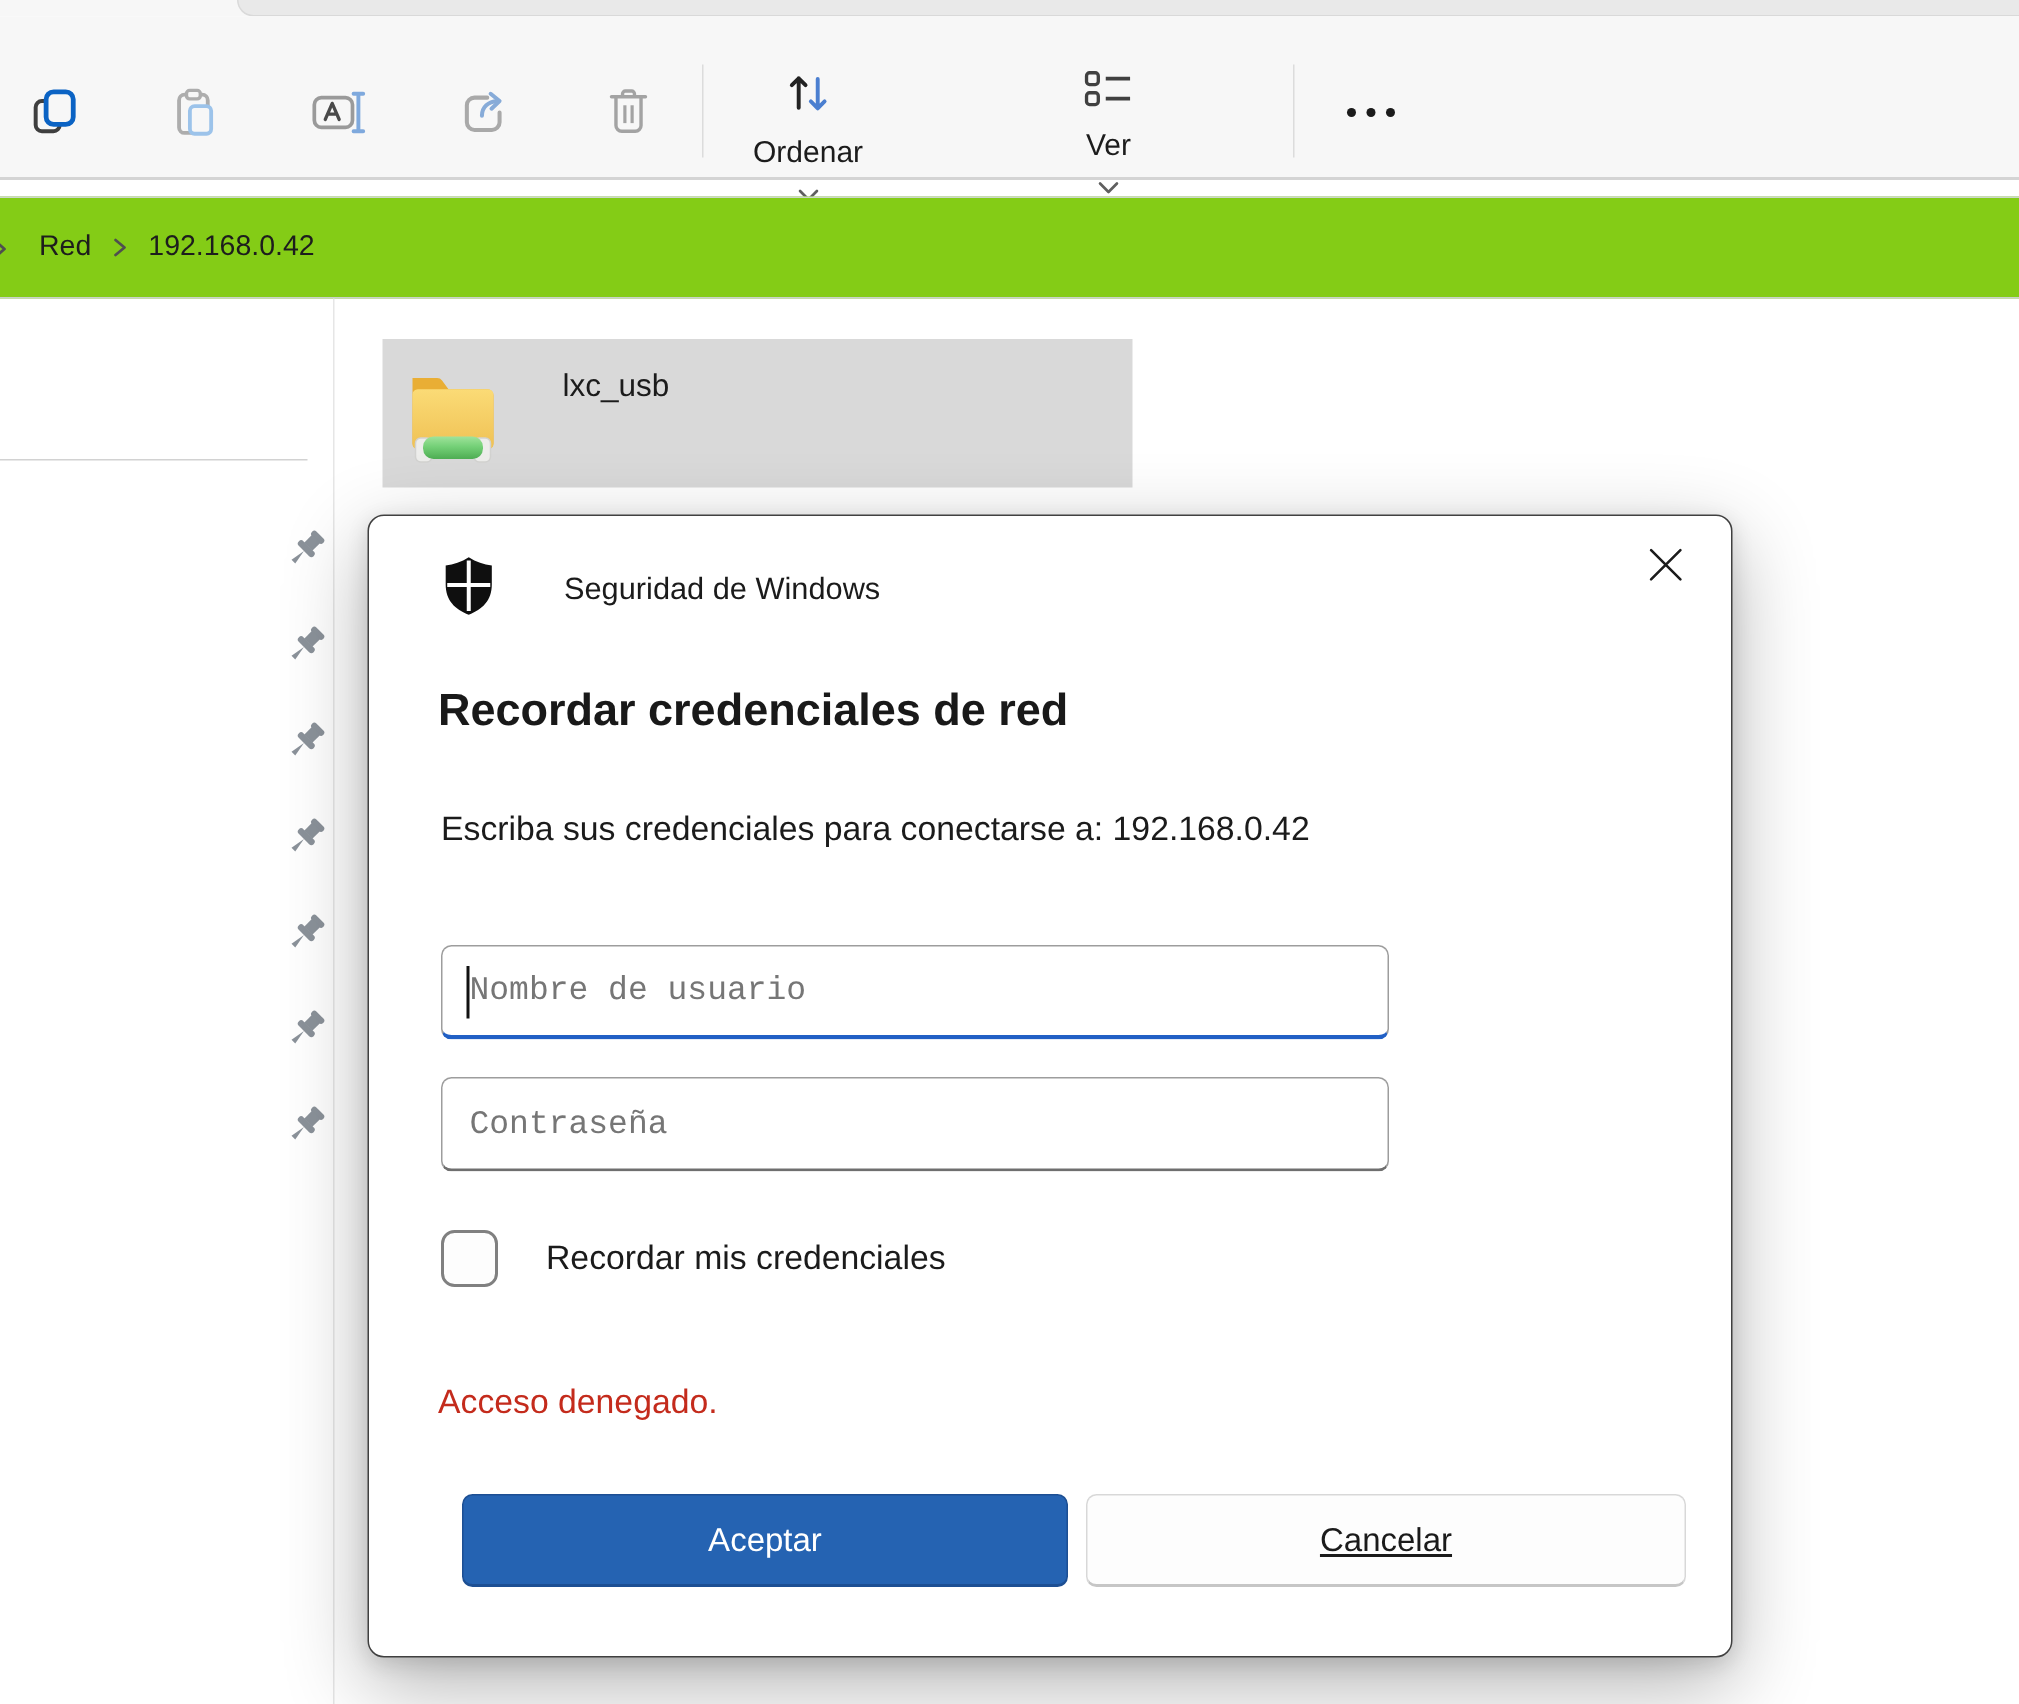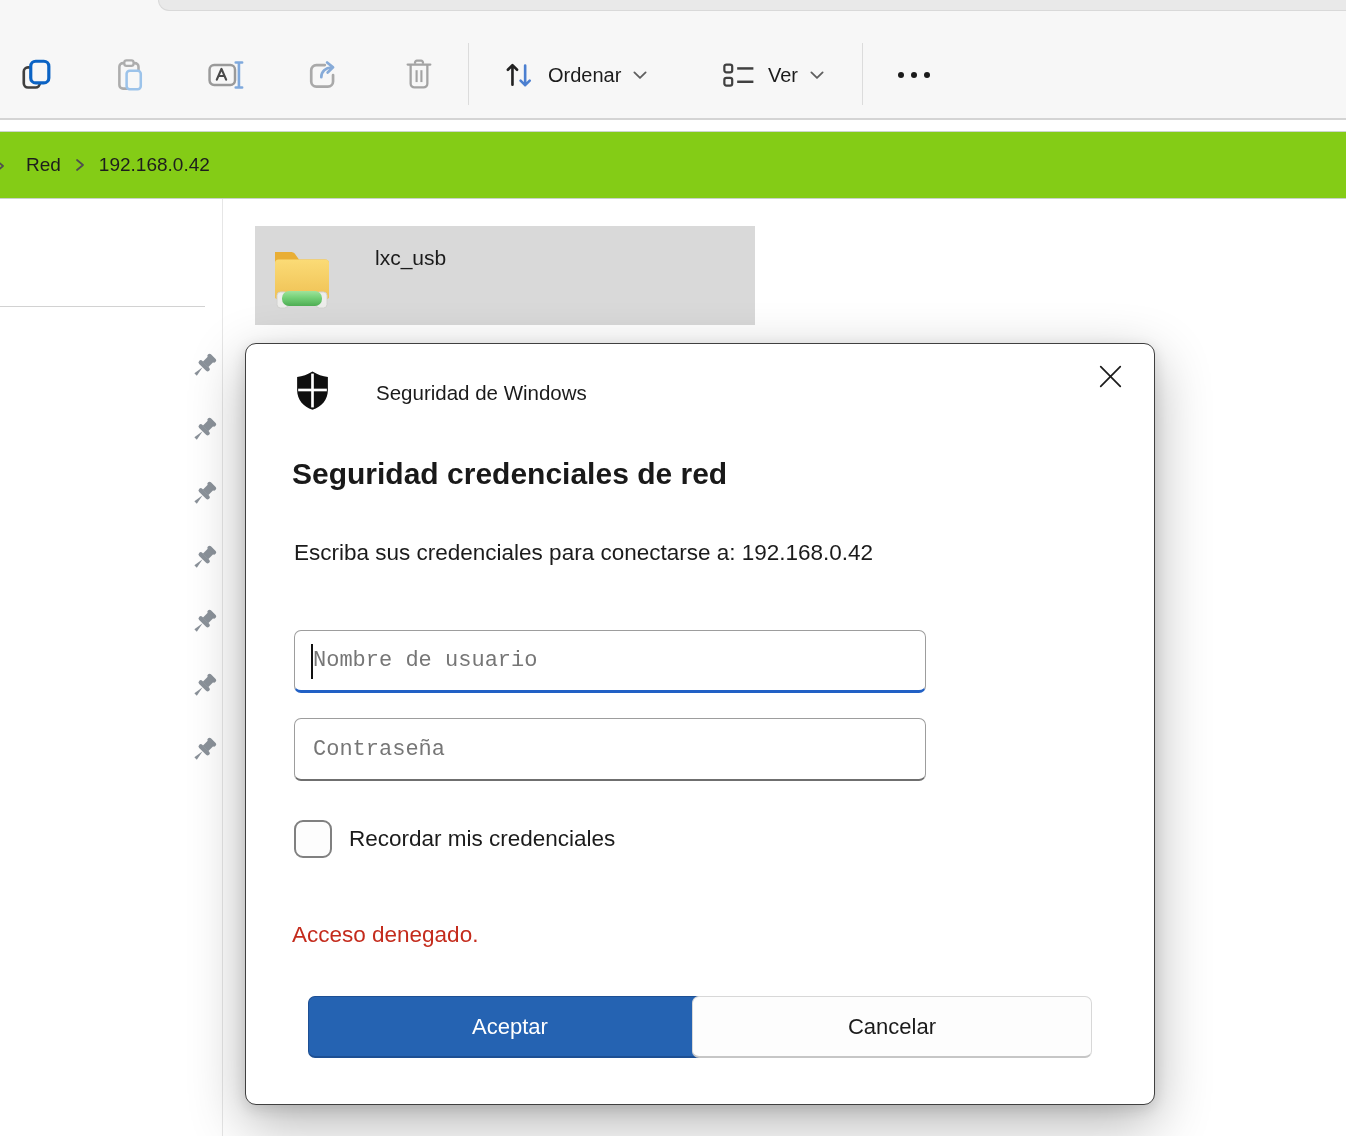--- a/index.html
+++ b/index.html
@@ -12,21 +12,21 @@
   .tabstrip { position:absolute; left:0; top:0; width:1346px; height:11px; background:#f7f7f7; }
   .tab-remnant { position:absolute; left:158px; top:0; width:1188px; height:11px;
     background:#e9e9e9; border-left:1px solid #d9d9d9; border-bottom:1px solid #d9d9d9;
     border-bottom-left-radius:12px; }
   
   .toolbar { position:absolute; left:0; top:11px; width:1346px; height:109px;
     background:#f7f7f7; border-bottom:2px solid #d4d4d4; }
   .tbtn { position:absolute; top:38px; width:52px; height:52px; display:flex;
     align-items:center; justify-content:center; border-radius:6px; }
   .tlabelbtn { position:absolute; top:34px; height:60px; display:flex; align-items:center;
-    gap:12px; border-radius:6px; padding:0 10px; }
+    gap:12px; border-radius:6px; padding:0 10px;flex-direction:column; }
   .tlabel { font-size:20px; color:#1c1c1c; }
   .tdivider { position:absolute; top:32px; width:1px; height:62px; background:#dcdcdc; }
   
   .addressbar { position:absolute; left:0; top:131px; width:1346px; height:68px;
     background:#84cc16; border-top:1px solid #cdd6cd; border-bottom:1px solid #c9d2c9;
     display:flex; align-items:center; }
   .crumb { font-size:19px; color:#1d1d1d; padding:6px 8px; border-radius:4px; }
   .crumb-sep { display:flex; align-items:center; padding:0 6px; }
   .edge-chev { position:absolute; left:-6px; top:26px; }
   
@@ -49,28 +49,28 @@
     display:flex; align-items:center; justify-content:center; border-radius:6px; }
   .dlg-title { position:absolute; left:46px; top:113px; font-size:30px; font-weight:700; color:#191919; }
   .dlg-sub { position:absolute; left:48px; top:196px; font-size:22.5px; color:#1b1b1b; }
   .field { position:absolute; left:48px; width:632px; height:63px; background:#fff;
     border:1px solid #9d9d9d; border-radius:7px; font-size:22px; color:#1b1b1b;
     padding:0 18px; outline:none; font-family:Liberation Mono, monospace; }
   .field::placeholder { color:#767676; opacity:1; }
   .field-user { top:286px; border-bottom:3px solid #2160c5; }
   .field-pass { top:374px; border-bottom:2px solid #6f6f6f; }
   .caret { position:absolute; left:65px; top:300px; width:2px; height:35px; background:#111; z-index:11; }
-  .cb-row { position:absolute; left:48px; top:476px; display:flex; align-items:center; gap:17px; }
+  .cb-row { position:absolute; left:48px; top:476px; display:flex; align-items:center; gap:32px; }
   .checkbox { width:38px; height:38px; border:2px solid #808080; border-radius:9px; background:#fdfdfd; }
   .cb-label { font-size:22.5px; color:#1b1b1b; }
   .dlg-error { position:absolute; left:46px; top:578px; font-size:22.5px; color:#c42b1c; }
   .btn { position:absolute; top:652px; height:62px; border-radius:7px; font-size:22px;
     display:flex; align-items:center; justify-content:center; font-family:"Liberation Sans", sans-serif; }
   .btn-ok { left:62px; width:404px; background:#2563b2; color:#ffffff; border:1px solid #1d4f93; border-bottom-width:2px; }
-  .btn-cancel { left:446px; width:400px; background:#fdfdfd; color:#1b1b1b; border:1px solid #d8d8d8; border-bottom:2px solid #c6c6c6; }
+  .btn-cancel { left:478px; width:400px; background:#fdfdfd; color:#1b1b1b; border:1px solid #d8d8d8; border-bottom:2px solid #c6c6c6;text-decoration:underline; }
   svg { display:block; }
 </style>
 </head>
 <body>
 
 <div class="tabstrip">
   <div class="tab-remnant"></div>
 </div>
 
 <div class="toolbar">
@@ -299,21 +299,21 @@
   <div class="dlg-appname">Seguridad de Windows</div>
 
   <div class="dlg-close">
     <span>
       <svg width="23" height="23" viewBox="0 0 20 20">
           <path d="M1.5 1.5 L18.5 18.5 M18.5 1.5 L1.5 18.5" stroke="#1c1c1c" stroke-width="1.5" stroke-linecap="round"></path>
         </svg>
     </span>
   </div>
 
-  <div class="dlg-title">Seguridad credenciales de red</div>
+  <div class="dlg-title">Recordar credenciales de red</div>
   <div class="dlg-sub">Escriba sus credenciales para conectarse a: 192.168.0.42</div>
 
   <input class="field field-user" type="text" placeholder="Nombre de usuario" style="">
   <div class="caret"></div>
 
   <input class="field field-pass" type="text" placeholder="Contraseña" style="">
 
   <div class="cb-row">
     <div class="checkbox"></div>
     <span class="cb-label">Recordar mis credenciales</span>

